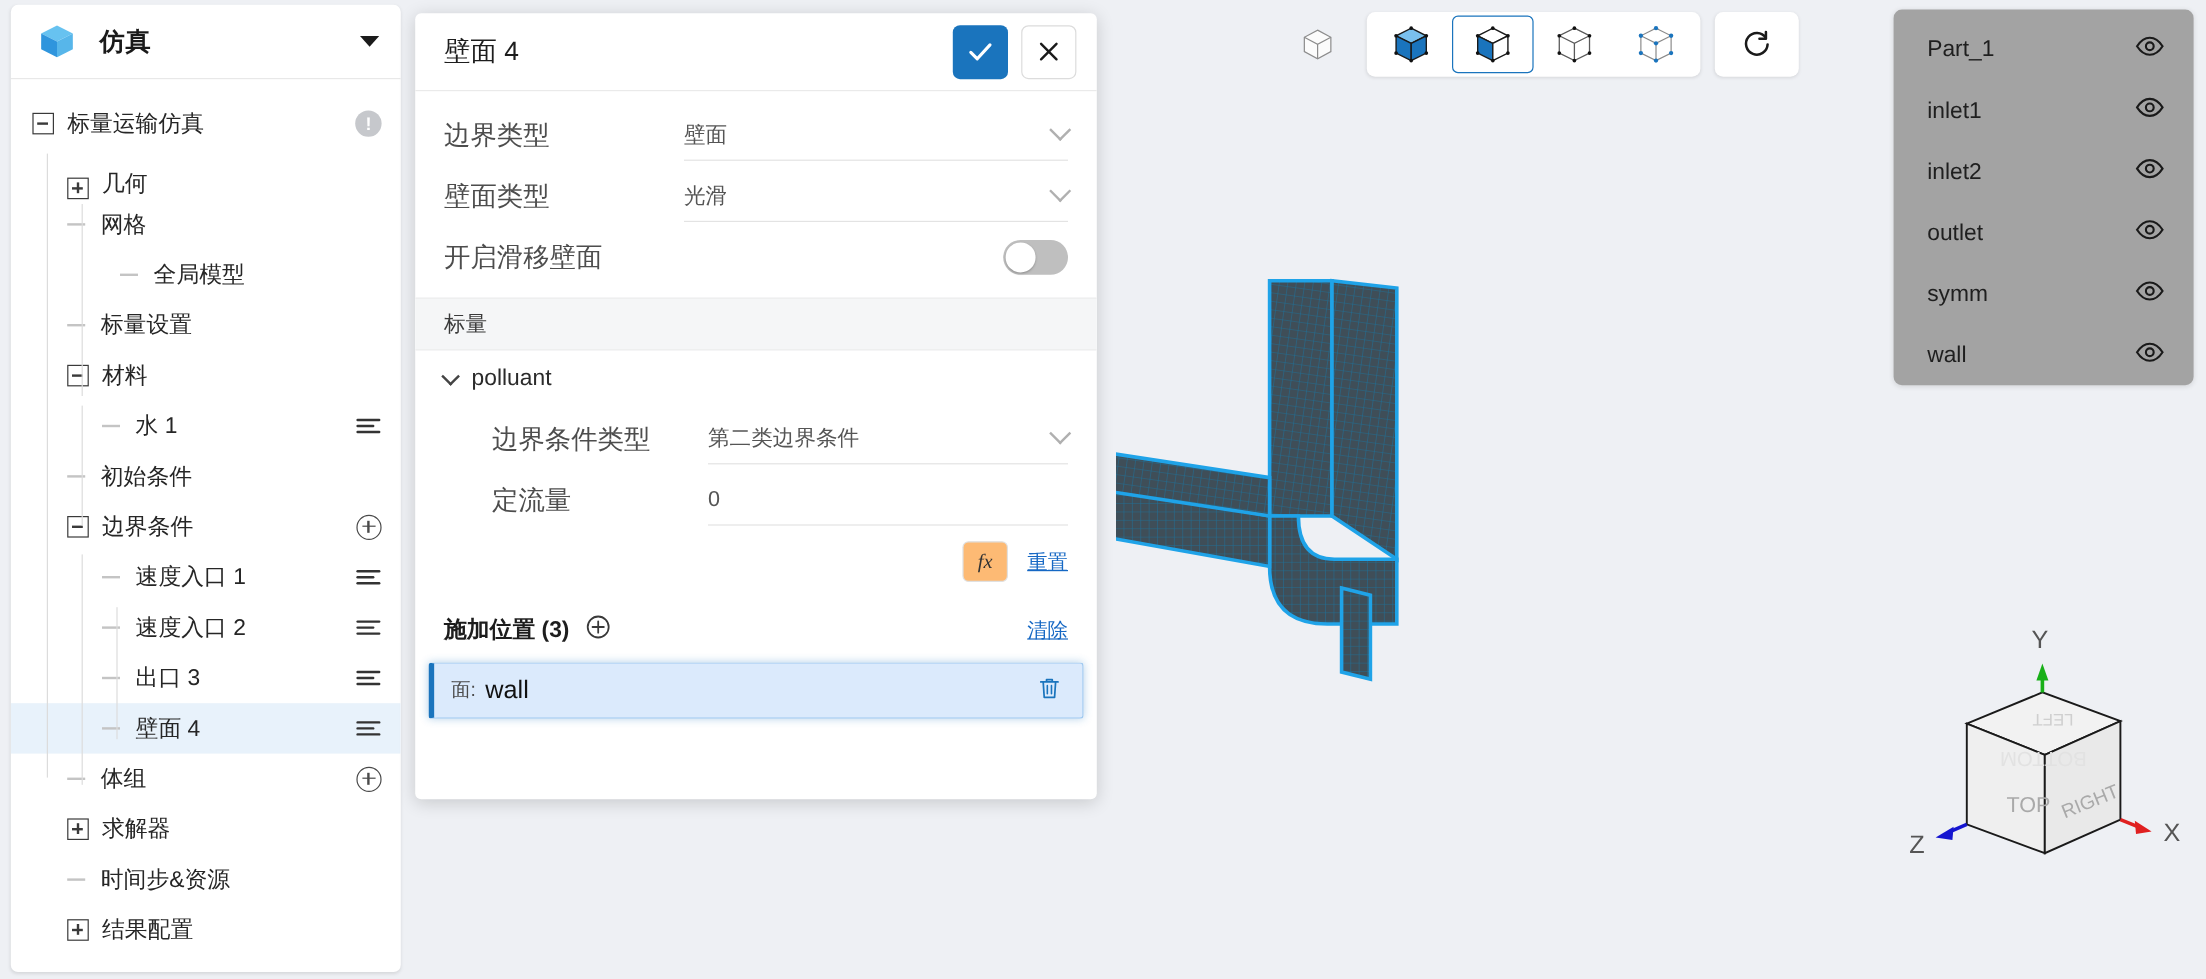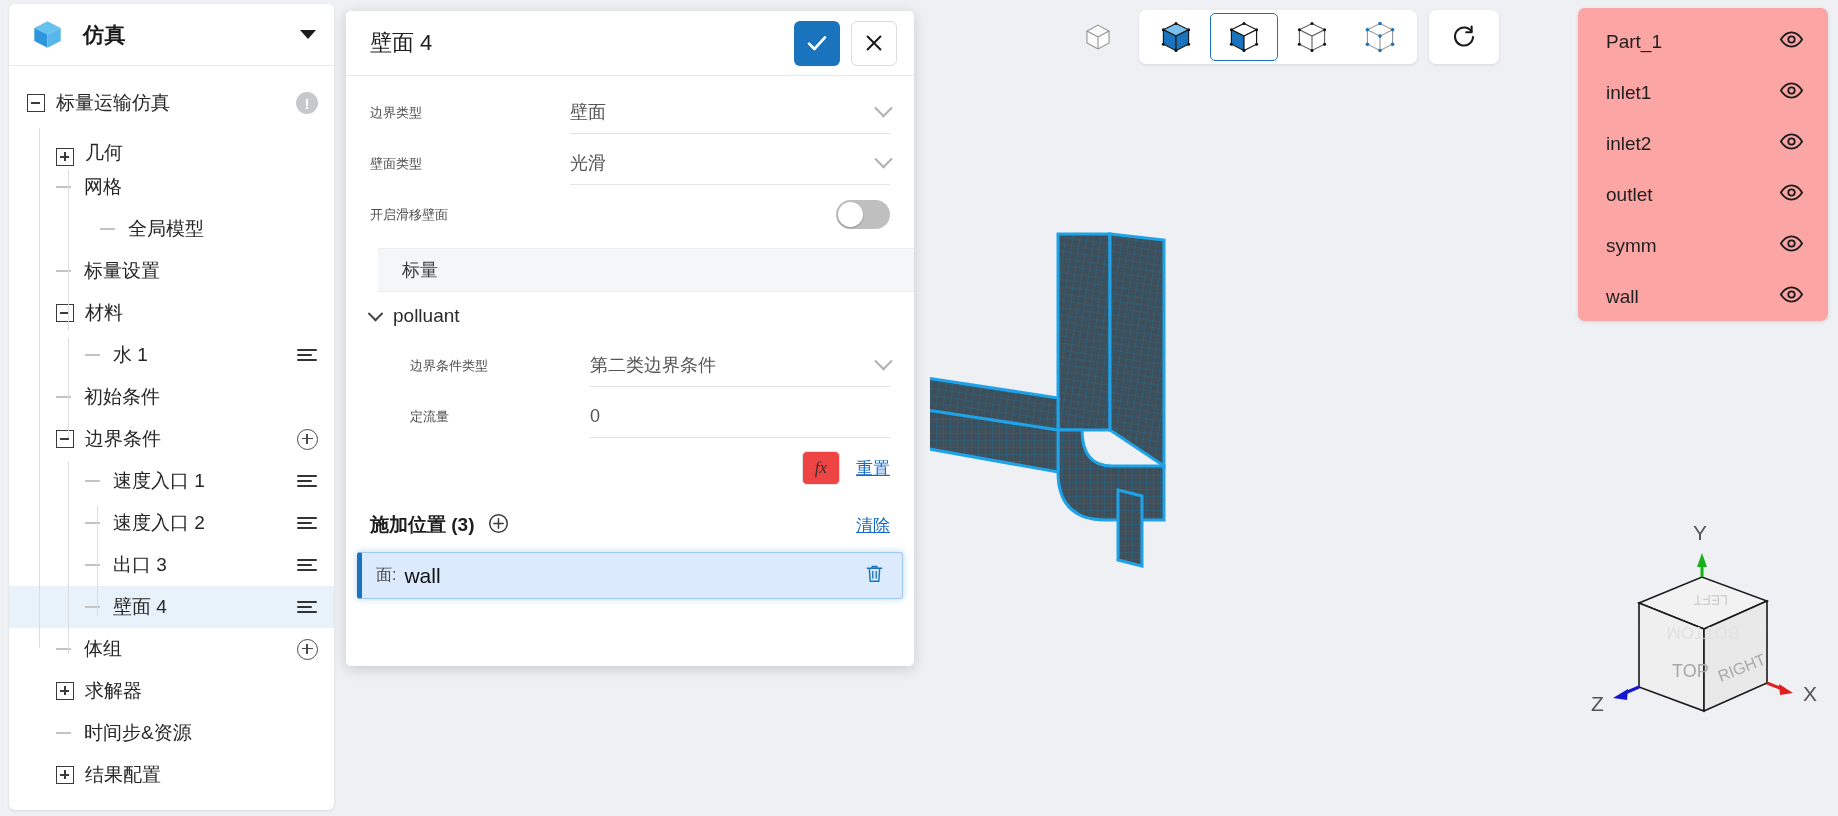--- a/index.html
+++ b/index.html
@@ -113,21 +113,21 @@
     width: 46px; height: 45px; border-radius: 6px;
     display: flex; align-items: center; justify-content: center;
   }
   .btn-ok { background: #1a74bd; }
   .btn-x { background: #fff; border: 1px solid #dcdcdc; }
 
   .drow {
     display: flex; align-items: center; height: 51px;
     padding: 0 24px;
   }
-  .dlabel { font-size: 13px; color: #4d4d4d; width: 200px; flex: 0 0 200px; }
+  .dlabel { font-size: 22px; color: #4d4d4d; width: 200px; flex: 0 0 200px; }
   .dfield {
     flex: 1 1 auto; display: flex; align-items: center;
     height: 42px; border-bottom: 1px solid #e3e3e3;
     font-size: 18px; color: #555;
   }
   .dcaret {
     margin-left: auto; width: 13px; height: 13px;
     border-right: 2px solid #b0b0b0; border-bottom: 2px solid #b0b0b0;
     transform: rotate(45deg) translate(-3px,-3px);
   }
@@ -137,21 +137,21 @@
   }
   .toggle::after {
     content: ""; position: absolute; left: 2px; top: 2px;
     width: 25px; height: 25px; border-radius: 50%; background: #fff;
     box-shadow: 0 1px 2px rgba(0,0,0,.25);
   }
 
   .sec-band {
     height: 44px; background: #f5f6f7; display: flex; align-items: center;
     padding: 0 24px; font-size: 18px; color: #3a3a3a;
-    border-top: 1px solid #ededed; border-bottom: 1px solid #ededed; margin-left: 32px;
+    border-top: 1px solid #ededed; border-bottom: 1px solid #ededed;
   }
   .grp-head {
     display: flex; align-items: center; height: 48px; padding: 0 24px;
     font-size: 19px; color: #2b2b2b;
   }
   .chev-d {
     width: 11px; height: 11px; margin-right: 12px;
     border-right: 2px solid #444; border-bottom: 2px solid #444;
     transform: rotate(45deg) translate(-2px,-2px);
   }
@@ -159,21 +159,21 @@
   .indent .dlabel { width: 180px; flex: 0 0 180px; }
 
   .fx-row {
     display: flex; align-items: center; justify-content: flex-end;
     gap: 16px; padding: 9px 24px 5px 24px;
   }
   .fx-btn {
     width: 38px; height: 34px; border: 1px solid #e0e0e0; border-radius: 5px;
     display: flex; align-items: center; justify-content: center;
     font-family: "Liberation Serif", serif; font-style: italic;
-    font-size: 17px; color: #333; background: #ef4444;
+    font-size: 17px; color: #333; background: #fdba74;
   }
   .lnk { font-size: 17px; color: #1668c4; text-decoration: underline; }
 
   .pos-head {
     display: flex; align-items: center; height: 46px;
     padding: 0 24px; margin-top: 12px;
   }
   .pos-title { font-size: 19px; font-weight: bold; color: #1d1d1d; }
   .pos-plus { margin-left: 13px; }
   .pos-clear { margin-left: auto; }
@@ -205,21 +205,21 @@
   .tb-single {
     width: 70px; height: 54px; background: #fff; border-radius: 7px;
     box-shadow: 0 1px 3px rgba(0,0,0,.10);
     display: flex; align-items: center; justify-content: center;
   }
 
   
   #partlist {
     position: absolute; left: 1578px; top: 8px;
     width: 250px; height: 313px;
-    background: #fca5a5; border-radius: 7px;
+    background: #a3a3a3; border-radius: 7px;
     box-shadow: 0 1px 4px rgba(0,0,0,.10);
     padding: 8px 0;
   }
   .pl-row {
     height: 51px; display: flex; align-items: center;
     padding: 0 24px 0 28px; font-size: 19px; color: #1f1f1f;
   }
   .eye { margin-left: auto; }
 
   

